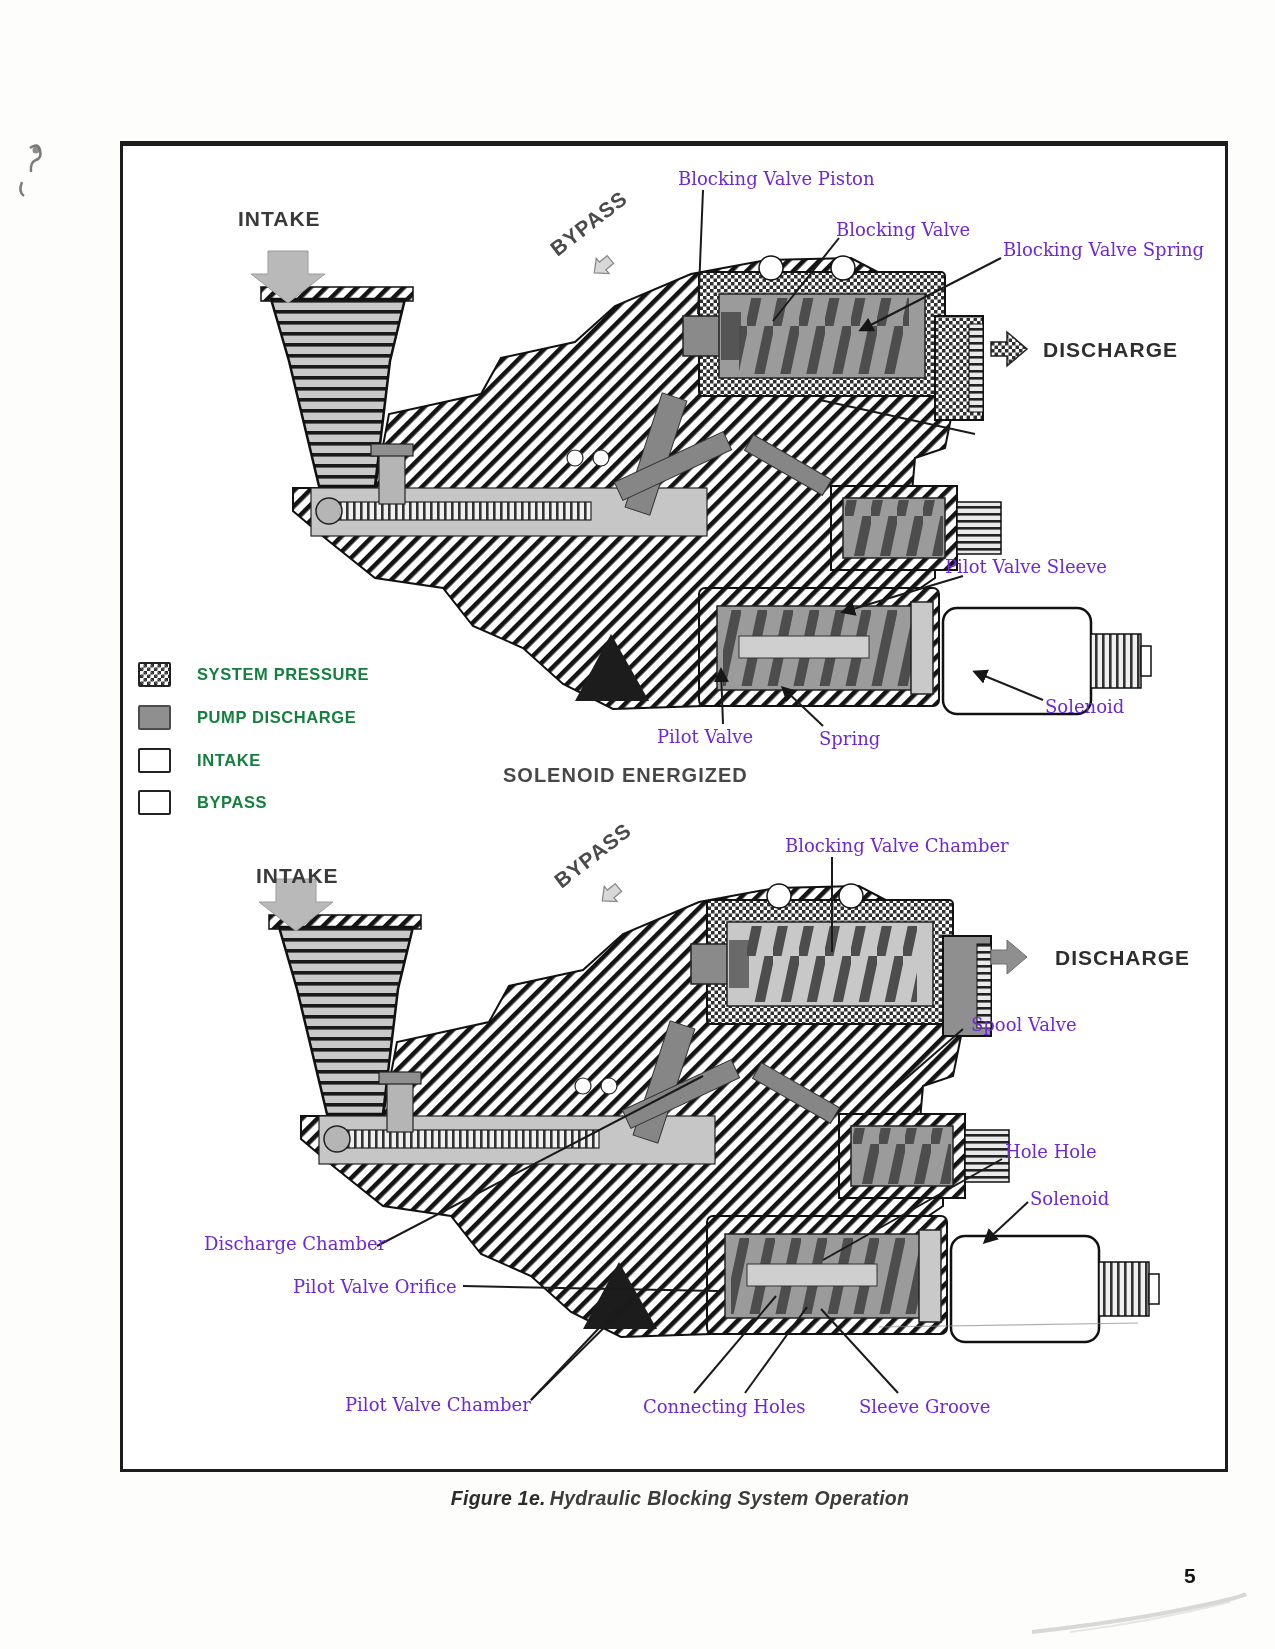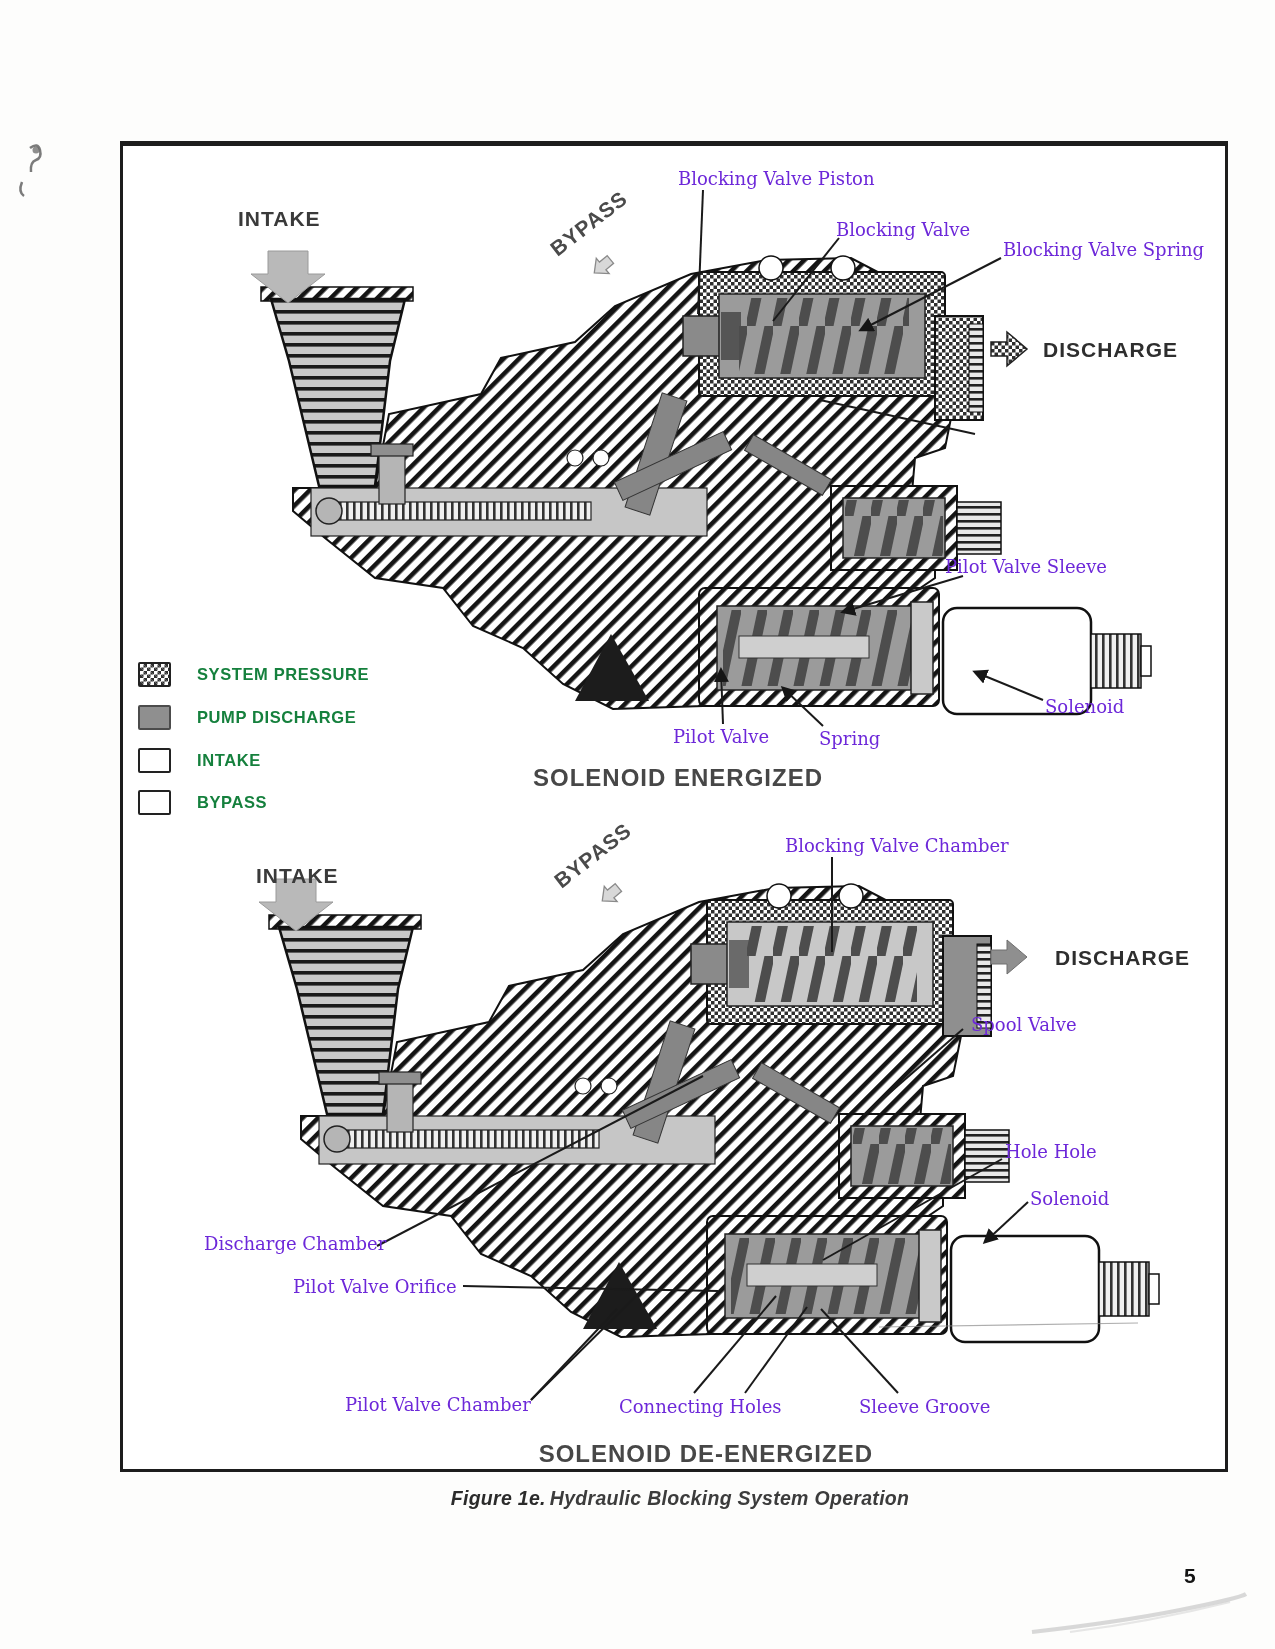--- a/index.html
+++ b/index.html
@@ -18,22 +18,22 @@
     position:absolute;font-family:"DejaVu Serif","Liberation Serif",serif;
     font-size:18px;line-height:1.25;color:#6d28d9;white-space:nowrap;
   }
   .callout.wrap{white-space:normal;text-align:center;}
   
   .flow{
     position:absolute;font-weight:bold;font-size:21px;letter-spacing:1px;color:#3a3a3a;
   }
   .flow.rot{transform:rotate(-38deg);color:#4a4a4a;}
   .sub-title{
-    position:absolute;font-weight:bold;font-size:24px;letter-spacing:1px;
-    color:#474747;text-align:right;
+    position:absolute;font-weight:bold;font-size:20px;letter-spacing:1px;
+    color:#474747;text-align:left;
   }
   
   .legend{position:absolute;left:15px;top:516px;}
   .legend-row{position:absolute;left:0;display:flex;align-items:center;}
   .legend-row .swatch{width:29px;height:21px;margin-right:26px;flex:0 0 auto;border-radius:2px;}
   .swatch.checker{
     background-color:#fff;
     background-image:
       linear-gradient(45deg,#2f2f2f 25%,transparent 25%,transparent 75%,#2f2f2f 75%),
       linear-gradient(45deg,#2f2f2f 25%,transparent 25%,transparent 75%,#2f2f2f 75%);
@@ -214,38 +214,37 @@
 
   <div class="flow" style="left:115px;top:61px">INTAKE</div>
   <div class="flow rot" style="left:420px;top:64px;width:96px">BYPASS</div>
   <div class="flow" style="left:920px;top:192px;color:#2e2e2e">DISCHARGE</div>
 
   <div class="callout" style="left:555px;top:22px">Blocking Valve Piston</div>
   <div class="callout" style="left:713px;top:73px">Blocking Valve</div>
   <div class="callout" style="left:880px;top:93px">Blocking Valve Spring</div>
   <div class="callout" style="left:822px;top:410px">Pilot Valve Sleeve</div>
   <div class="callout" style="left:922px;top:550px">Solenoid</div>
-  <div class="callout" style="left:550px;top:580px">Pilot Valve</div>
+  <div class="callout" style="left:534px;top:580px">Pilot Valve</div>
   <div class="callout" style="left:696px;top:582px">Spring</div>
   <div class="sub-title" style="left:380px;top:618px;width:320px">SOLENOID ENERGIZED</div>
 
   <div class="flow" style="left:133px;top:718px">INTAKE</div>
   <div class="flow rot" style="left:424px;top:696px;width:96px">BYPASS</div>
   <div class="flow" style="left:932px;top:800px;color:#2e2e2e">DISCHARGE</div>
 
   <div class="callout" style="left:662px;top:689px">Blocking Valve Chamber</div>
   <div class="callout" style="left:848px;top:868px">Spool Valve</div>
   <div class="callout" style="left:882px;top:995px">Hole Hole</div>
   <div class="callout" style="left:907px;top:1042px">Solenoid</div>
   <div class="callout" style="left:81px;top:1087px">Discharge Chamber</div>
   <div class="callout" style="left:170px;top:1130px">Pilot Valve Orifice</div>
   <div class="callout" style="left:222px;top:1248px">Pilot Valve Chamber</div>
-  <div class="callout" style="left:496px;top:1250px">Connecting Holes</div>
+  <div class="callout" style="left:520px;top:1250px">Connecting Holes</div>
   <div class="callout" style="left:736px;top:1250px">Sleeve Groove</div>
-  <div class="sub-title" style="left:390px;top:1294px;width:360px">SOLENOID DE-ENERGIZED</div>
 </div>
 
 <div class="caption">
   <span class="fig-label">Figure 1e.</span><span>Hydraulic Blocking System Operation</span>
 </div>
 <div class="page-number">5</div>
 
 <svg class="artifact" style="left:12px;top:140px" width="40" height="70" viewBox="0 0 40 70">
   <path d="M18,8 q8,-6 10,2 q2,8 -4,10 q-6,2 -5,12 M10,42 q-4,10 2,14" fill="none" stroke="#5a5a5a" stroke-width="2.5" opacity="0.8"></path>
   <circle cx="24" cy="10" r="3.5" fill="#6a6a6a" opacity="0.75"></circle>

